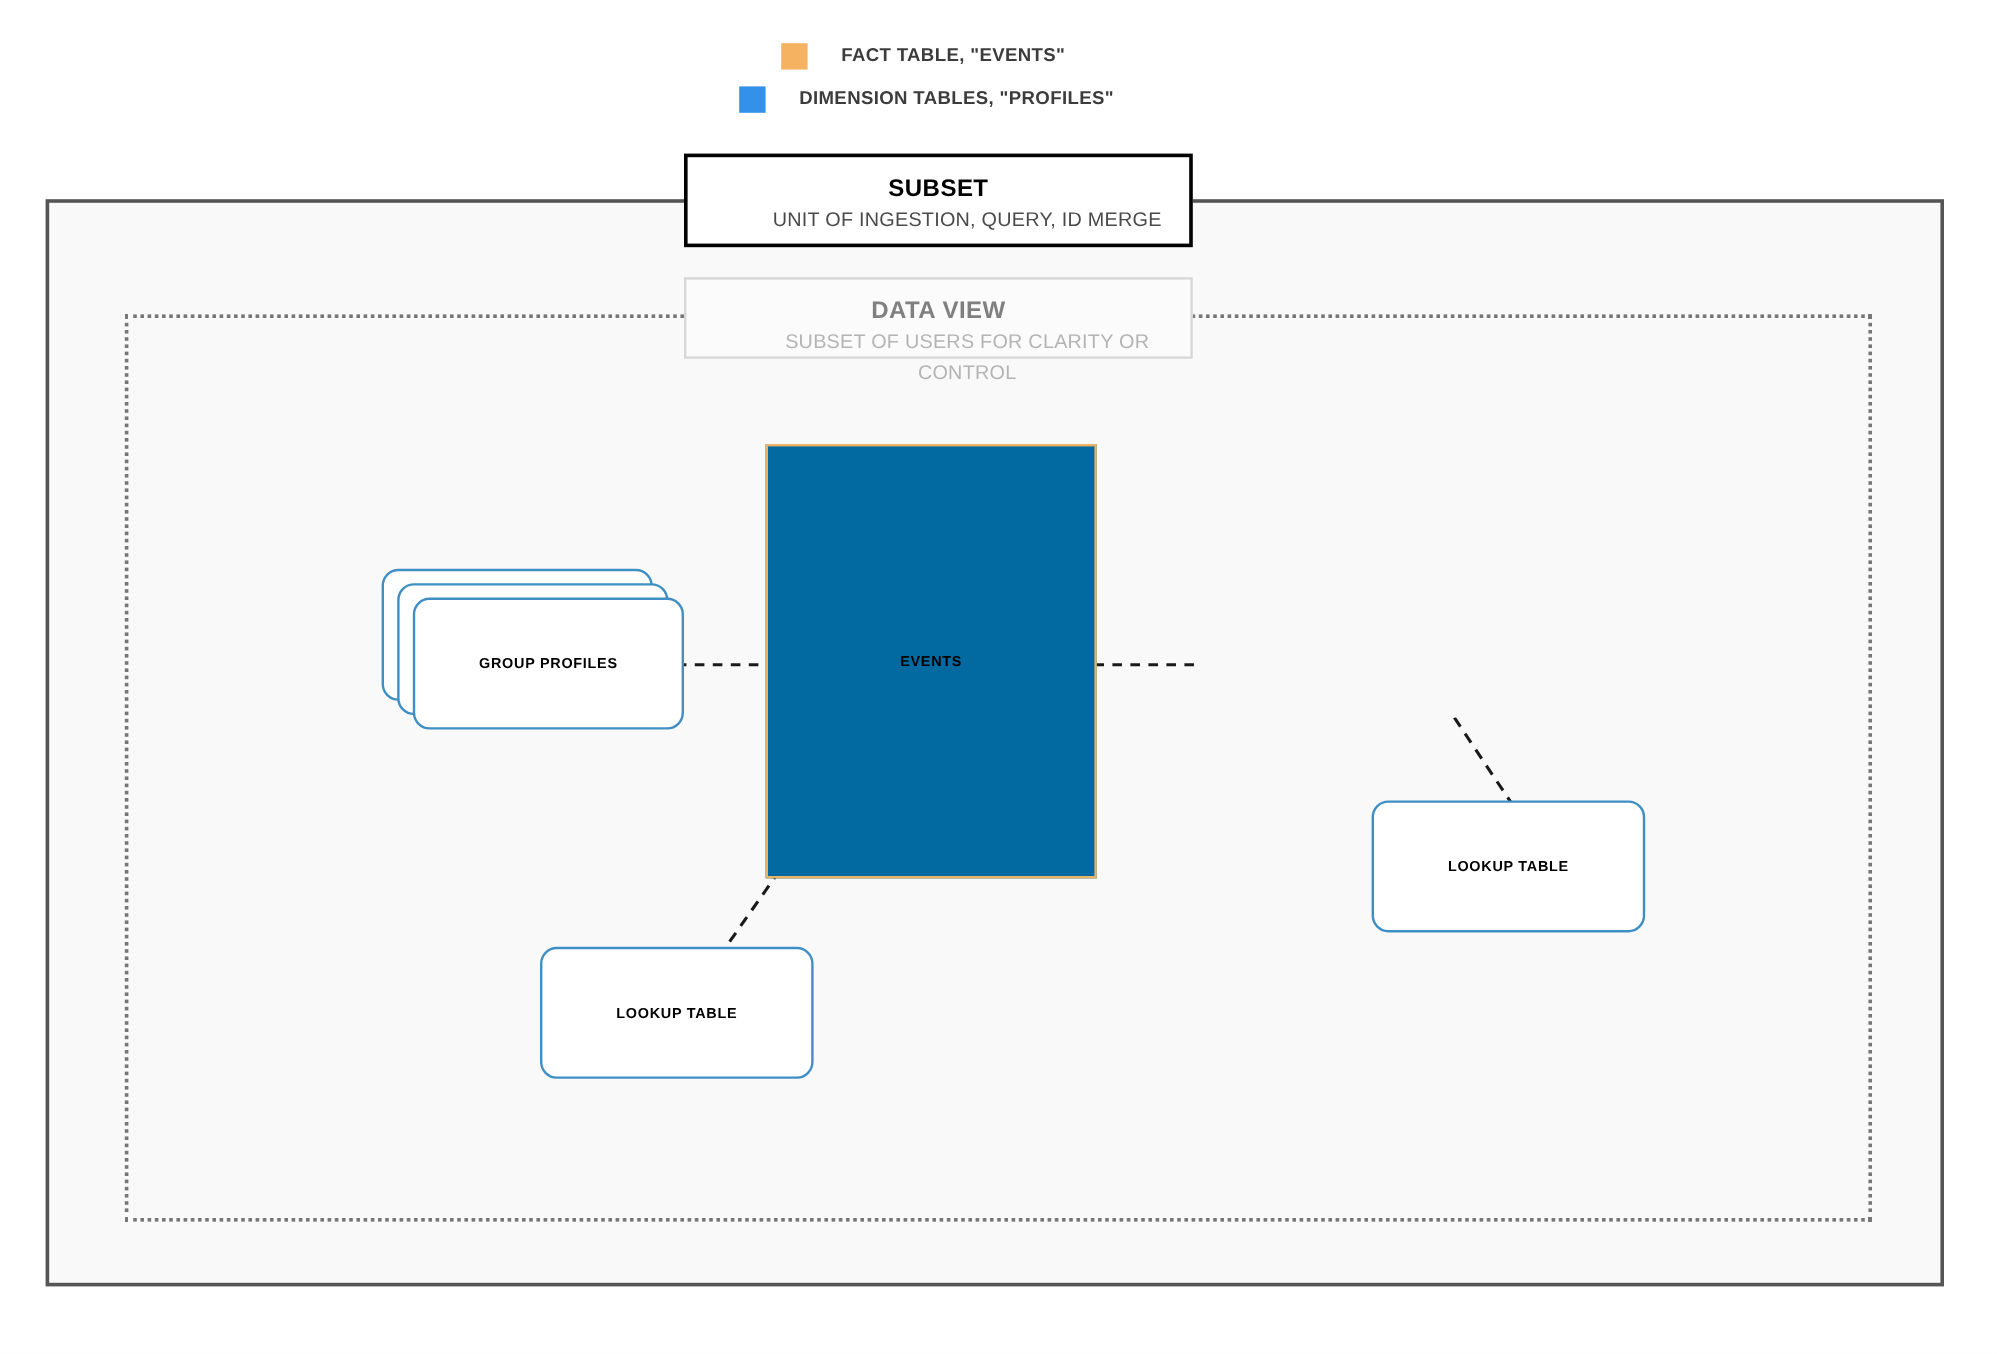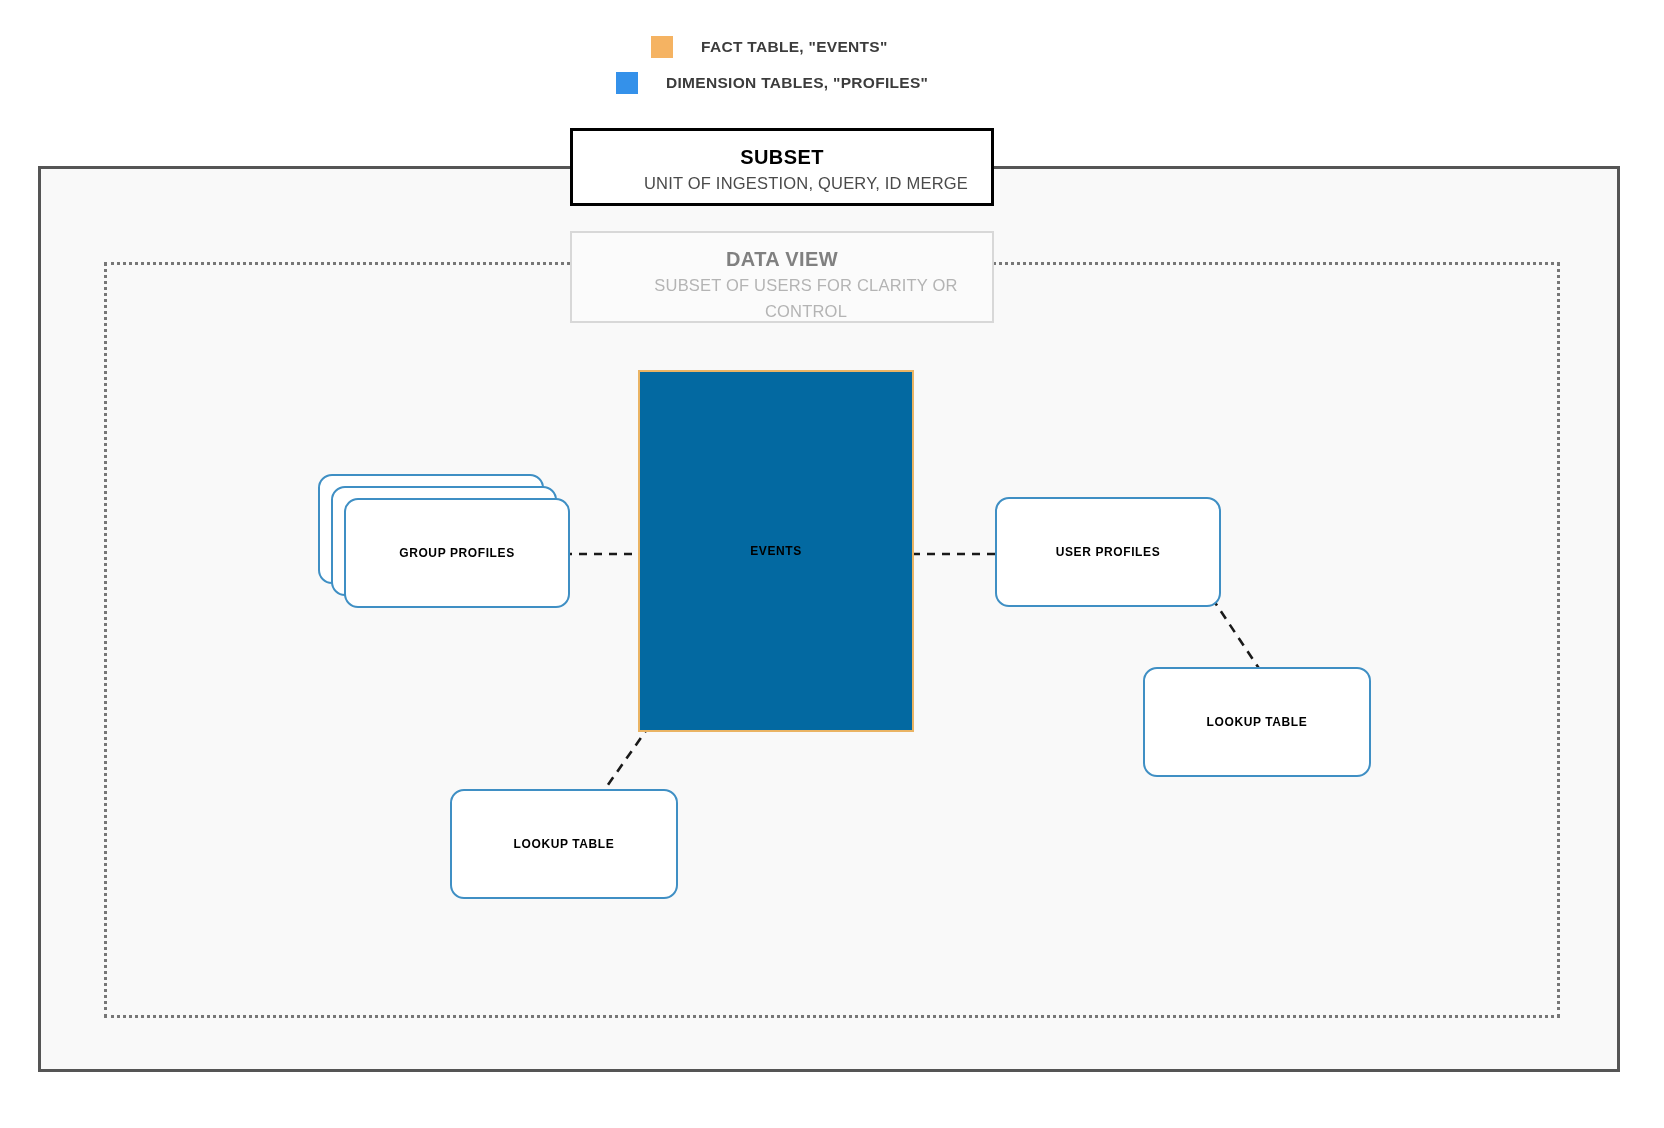--- a/index.html
+++ b/index.html
@@ -78,21 +78,21 @@
     left: 570px;
     top: 128px;
     width: 424px;
     height: 78px;
     border: 3px solid #000000;
   }
   #dataview-card {
     left: 570px;
     top: 231px;
     width: 424px;
-    height: 92px;
+    height: 68px;
     border: 2px solid #d8d8d8;
     background: #fbfbfb;
   }
   .card-title {
     font-size: 20px;
     font-weight: bold;
     letter-spacing: 0.4px;
     line-height: 26px;
     color: #000000;
   }
@@ -243,23 +243,20 @@
   </div>
 
   <div id="group-profiles-stack">
     <div class="stack-sheet" id="gp-sheet-1"></div>
     <div class="stack-sheet" id="gp-sheet-2"></div>
     <div class="stack-sheet" id="gp-sheet-3">
       <span class="node-label">GROUP PROFILES</span>
     </div>
   </div>
 
-  <div class="dim-box" id="user-profiles-box">
-    <span class="node-label">USER PROFILES</span>
-  </div>
 
   <div class="dim-box" id="lookup-right-box">
     <span class="node-label">LOOKUP TABLE</span>
   </div>
 
   <div class="dim-box" id="lookup-left-box">
     <span class="node-label">LOOKUP TABLE</span>
   </div>
 
 </div>

